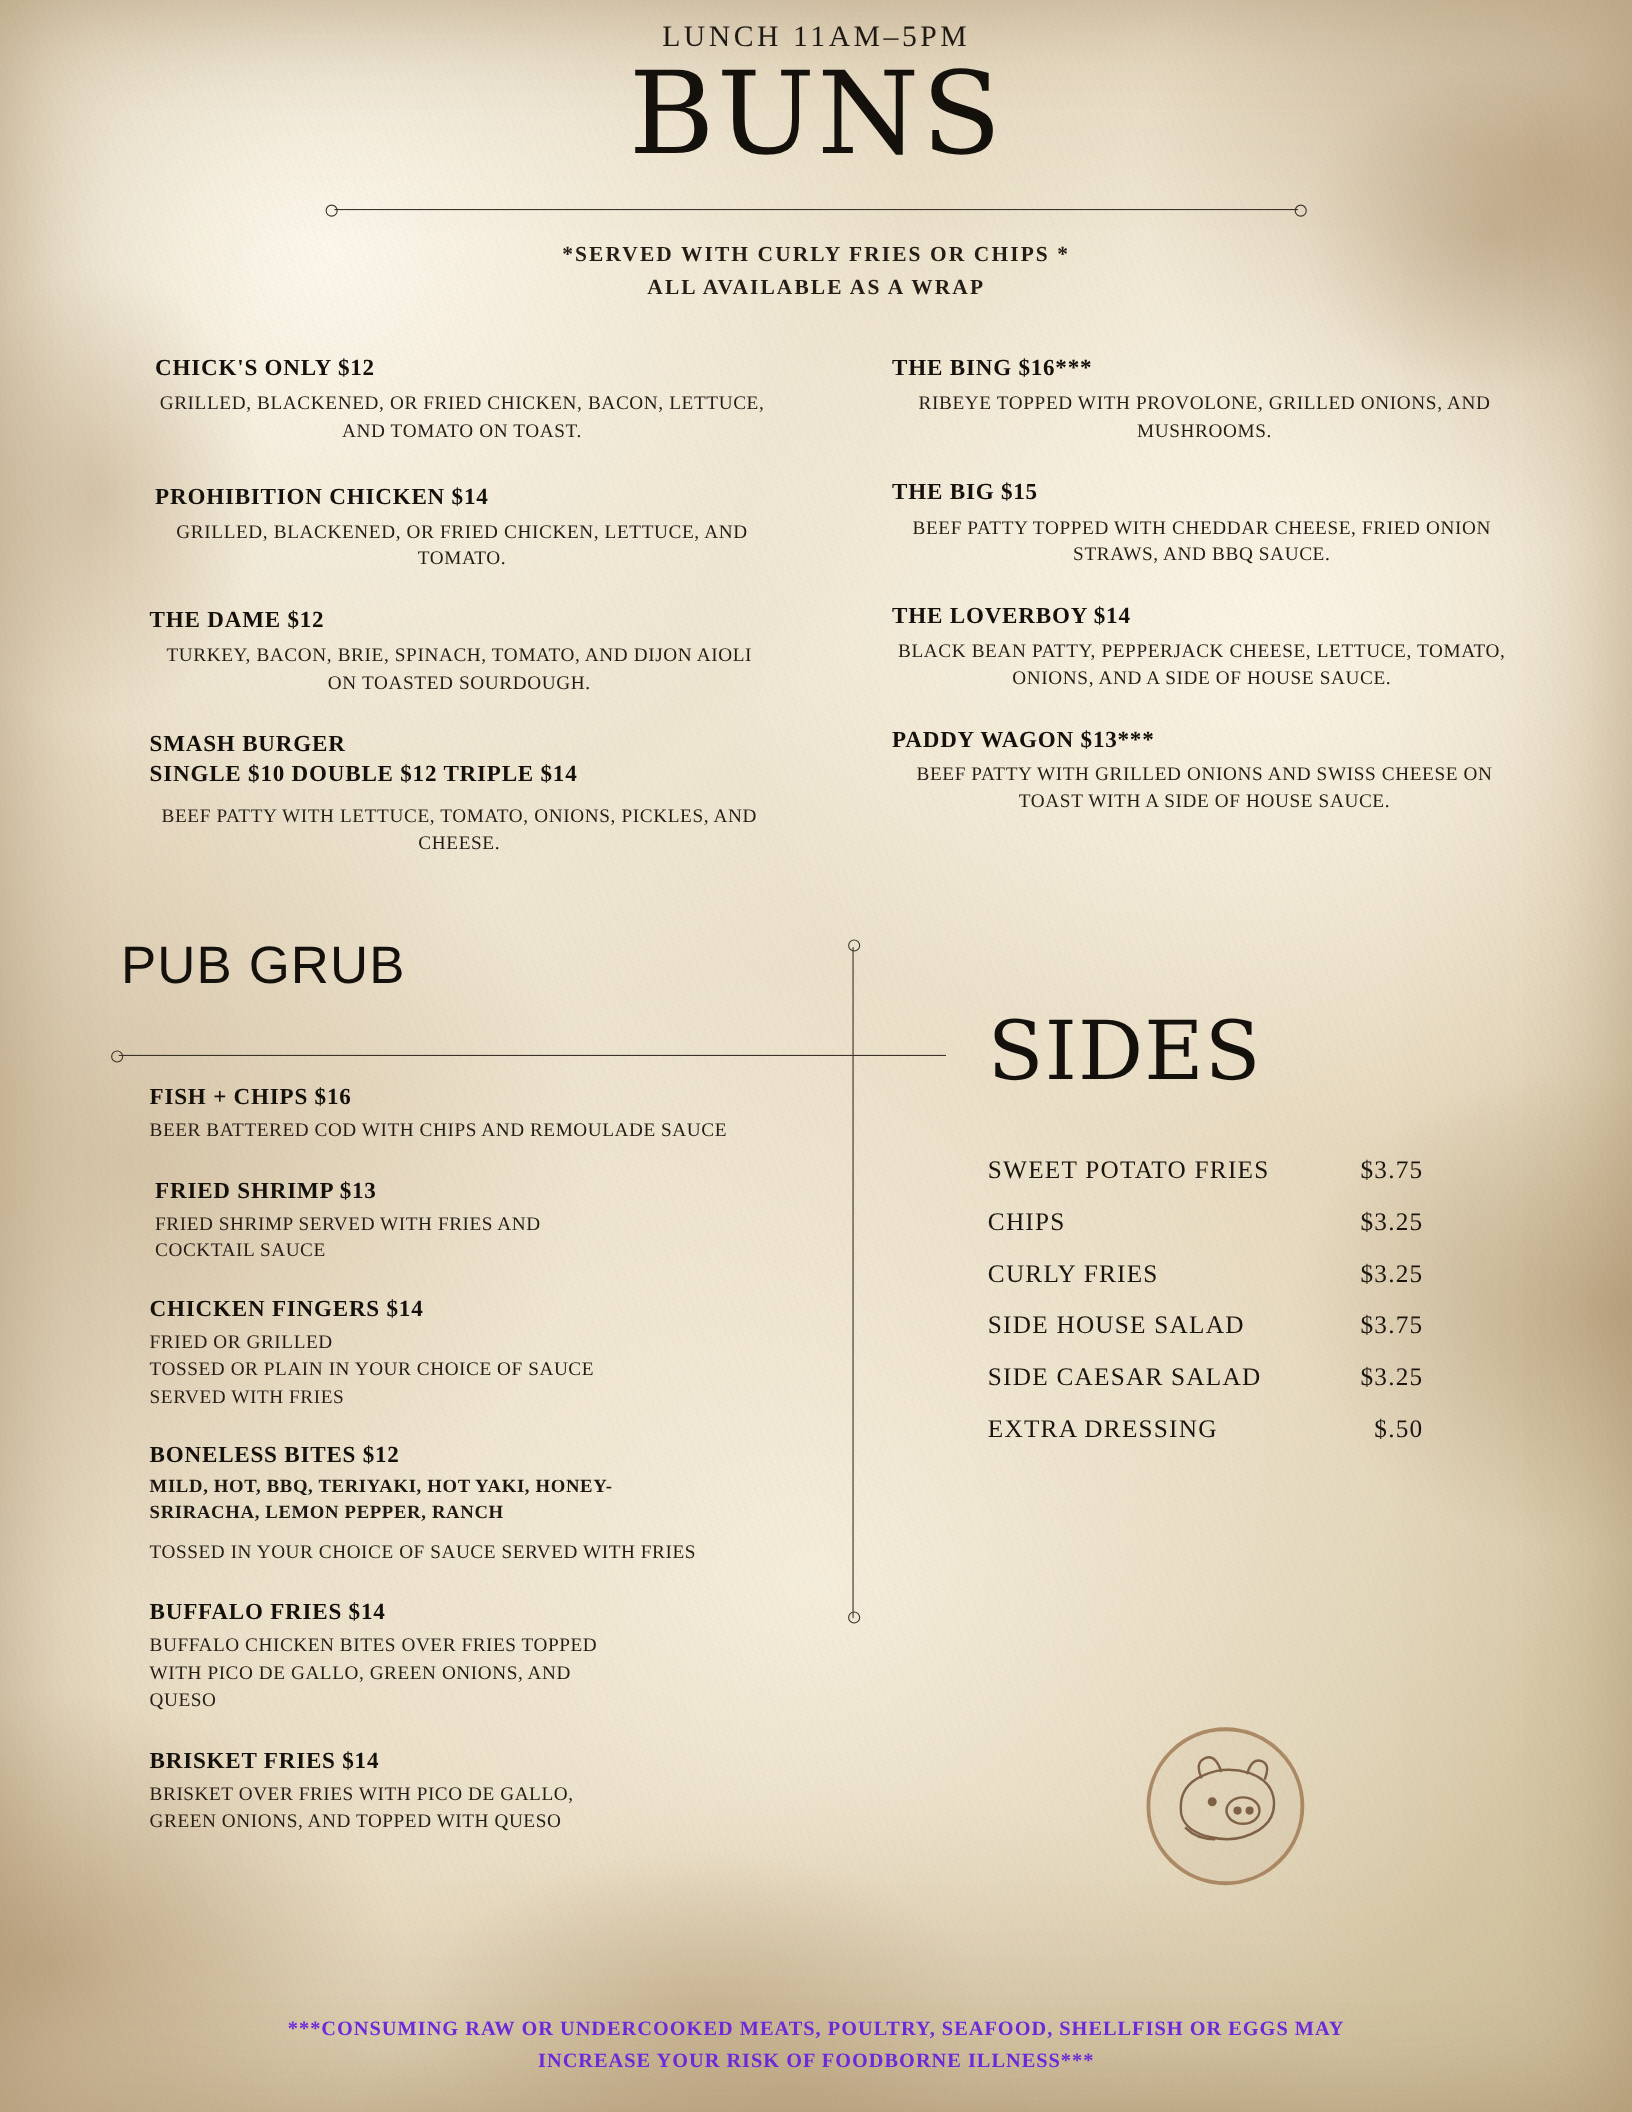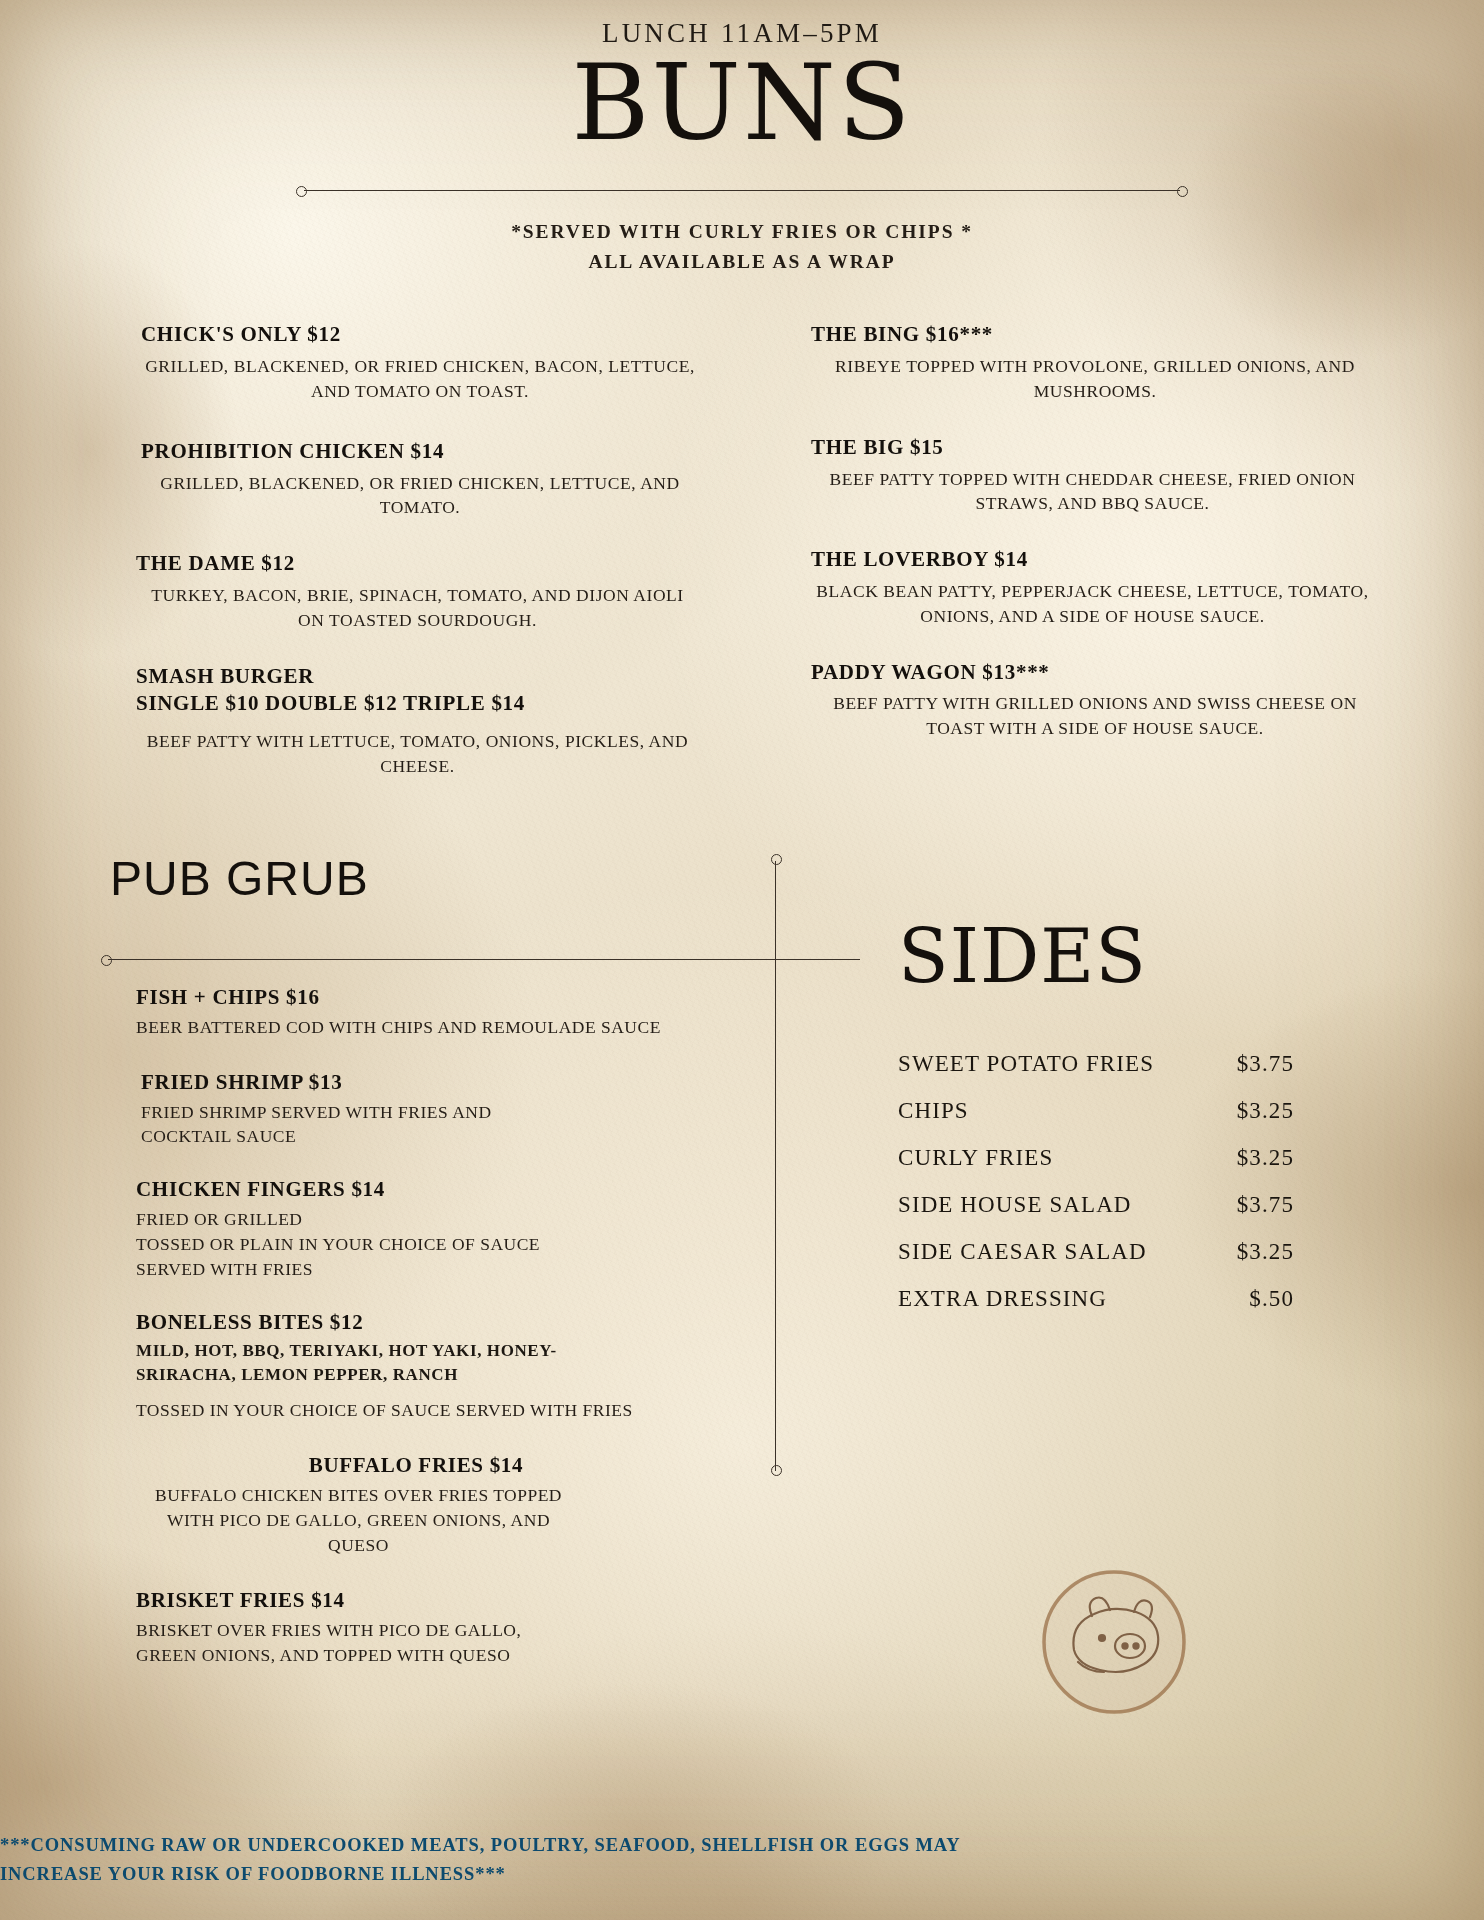--- a/index.html
+++ b/index.html
@@ -263,26 +263,26 @@
     width: 168px;
     height: 168px;
     z-index: 6;
   }
 
   
   .footer {
     position: absolute;
     left: 0; right: 0;
     bottom: 48px;
-    text-align: left;
+    text-align: center;
     font-size: 18.5px;
     letter-spacing: 0.9px;
     line-height: 1.6;
     font-weight: 600;
-    color: #0c4a6e;
+    color: #6d28d9;
   }
 </style>
 </head>
 <body>
 
 <div class="paper"></div>
 <div class="grain"></div>
 <div class="blot" style="left:-60px; top:240px; width:300px; height:420px; background:radial-gradient(ellipse at center, rgba(168,138,98,0.35) 0%, rgba(168,138,98,0) 70%);"></div>
 <div class="blot" style="left:1180px; top:60px; width:360px; height:300px; background:radial-gradient(ellipse at center, rgba(160,130,92,0.32) 0%, rgba(160,130,92,0) 70%);"></div>
 <div class="blot" style="left:380px; top:1680px; width:520px; height:300px; background:radial-gradient(ellipse at center, rgba(166,136,96,0.3) 0%, rgba(166,136,96,0) 70%);"></div>
@@ -385,21 +385,21 @@
 TOSSED OR PLAIN IN YOUR CHOICE OF SAUCE
 SERVED WITH FRIES</div>
       </div>
 
       <div class="pg-item" style="margin-top:28px;">
         <div class="pg-name">BONELESS BITES $12</div>
         <div class="pg-sub" style="max-width:450px;">MILD, HOT, BBQ, TERIYAKI, HOT YAKI, HONEY-SRIRACHA, LEMON PEPPER, RANCH</div>
         <div class="pg-desc" style="margin-top:12px;">TOSSED IN YOUR CHOICE OF SAUCE SERVED WITH FRIES</div>
       </div>
 
-      <div class="pg-item" style="margin-top:30px;text-align:center;">
+      <div class="pg-item" style="margin-top:30px;">
         <div class="pg-name">BUFFALO FRIES $14</div>
         <div class="pg-desc" style="max-width:445px;">BUFFALO CHICKEN BITES OVER FRIES TOPPED WITH PICO DE GALLO, GREEN ONIONS, AND QUESO</div>
       </div>
 
       <div class="pg-item" style="margin-top:30px;">
         <div class="pg-name">BRISKET FRIES $14</div>
         <div class="pg-desc" style="max-width:445px;">BRISKET OVER FRIES WITH PICO DE GALLO, GREEN ONIONS, AND TOPPED WITH QUESO</div>
       </div>
 
     </div>

